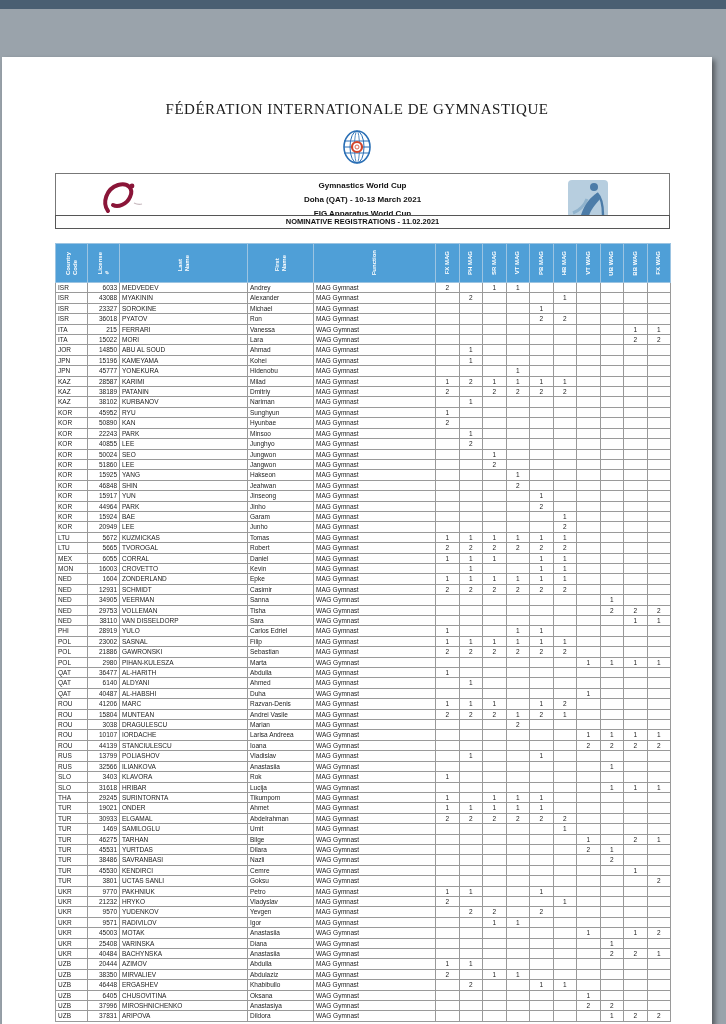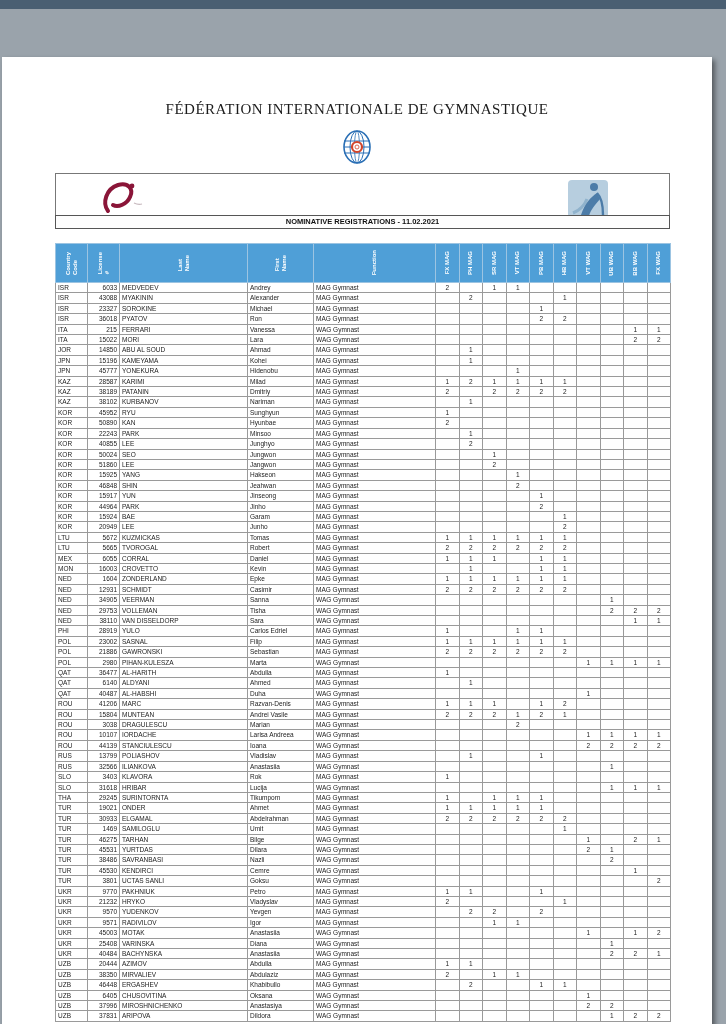--- a/index.html
+++ b/index.html
@@ -85,20 +85,25 @@
   </div>
 
   <div class="event-box">
     <div class="doha-logo">
       <svg width="52" height="44" viewBox="0 0 52 44">
         <path d="M14 34 C 8 26, 12 12, 24 8 C 34 5, 40 12, 36 20 C 33 27, 24 31, 19 28" fill="none" stroke="#8a1538" stroke-width="4" stroke-linecap="round"></path>
         <circle cx="38" cy="9" r="2.4" fill="#8a1538"></circle>
         <path d="M40 26 q 4 2 8 1" fill="none" stroke="#c7b9be" stroke-width="1.2"></path>
       </svg>
     </div>
+    <div class="event-lines">
+      <div>Gymnastics World Cup</div>
+      <div>Doha (QAT) - 10-13 March 2021</div>
+      <div>FIG Apparatus World Cup</div>
+    </div>
     <div class="gym-picto">
       <svg width="42" height="40" viewBox="0 0 42 40">
         <rect x="1" y="1" width="40" height="38" rx="4" fill="#b7cedf"></rect>
         <path d="M6 34 q 10 -4 14 -14" fill="none" stroke="#8fb2cc" stroke-width="3"></path>
         <circle cx="27" cy="8" r="4" fill="#4c7ca8"></circle>
         <path d="M14 36 C 18 24, 24 18, 30 14 L 33 20 C 28 26, 24 30, 22 37 Z" fill="#4c7ca8"></path>
         <path d="M30 14 q 6 6 6 22" fill="none" stroke="#4c7ca8" stroke-width="2.4"></path>
       </svg>
     </div>
   </div>

